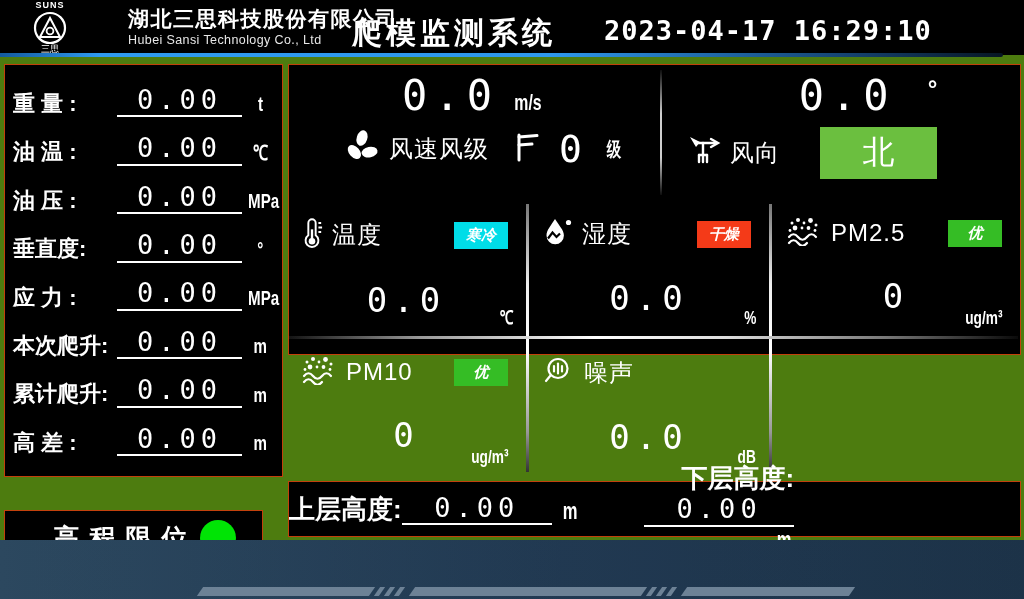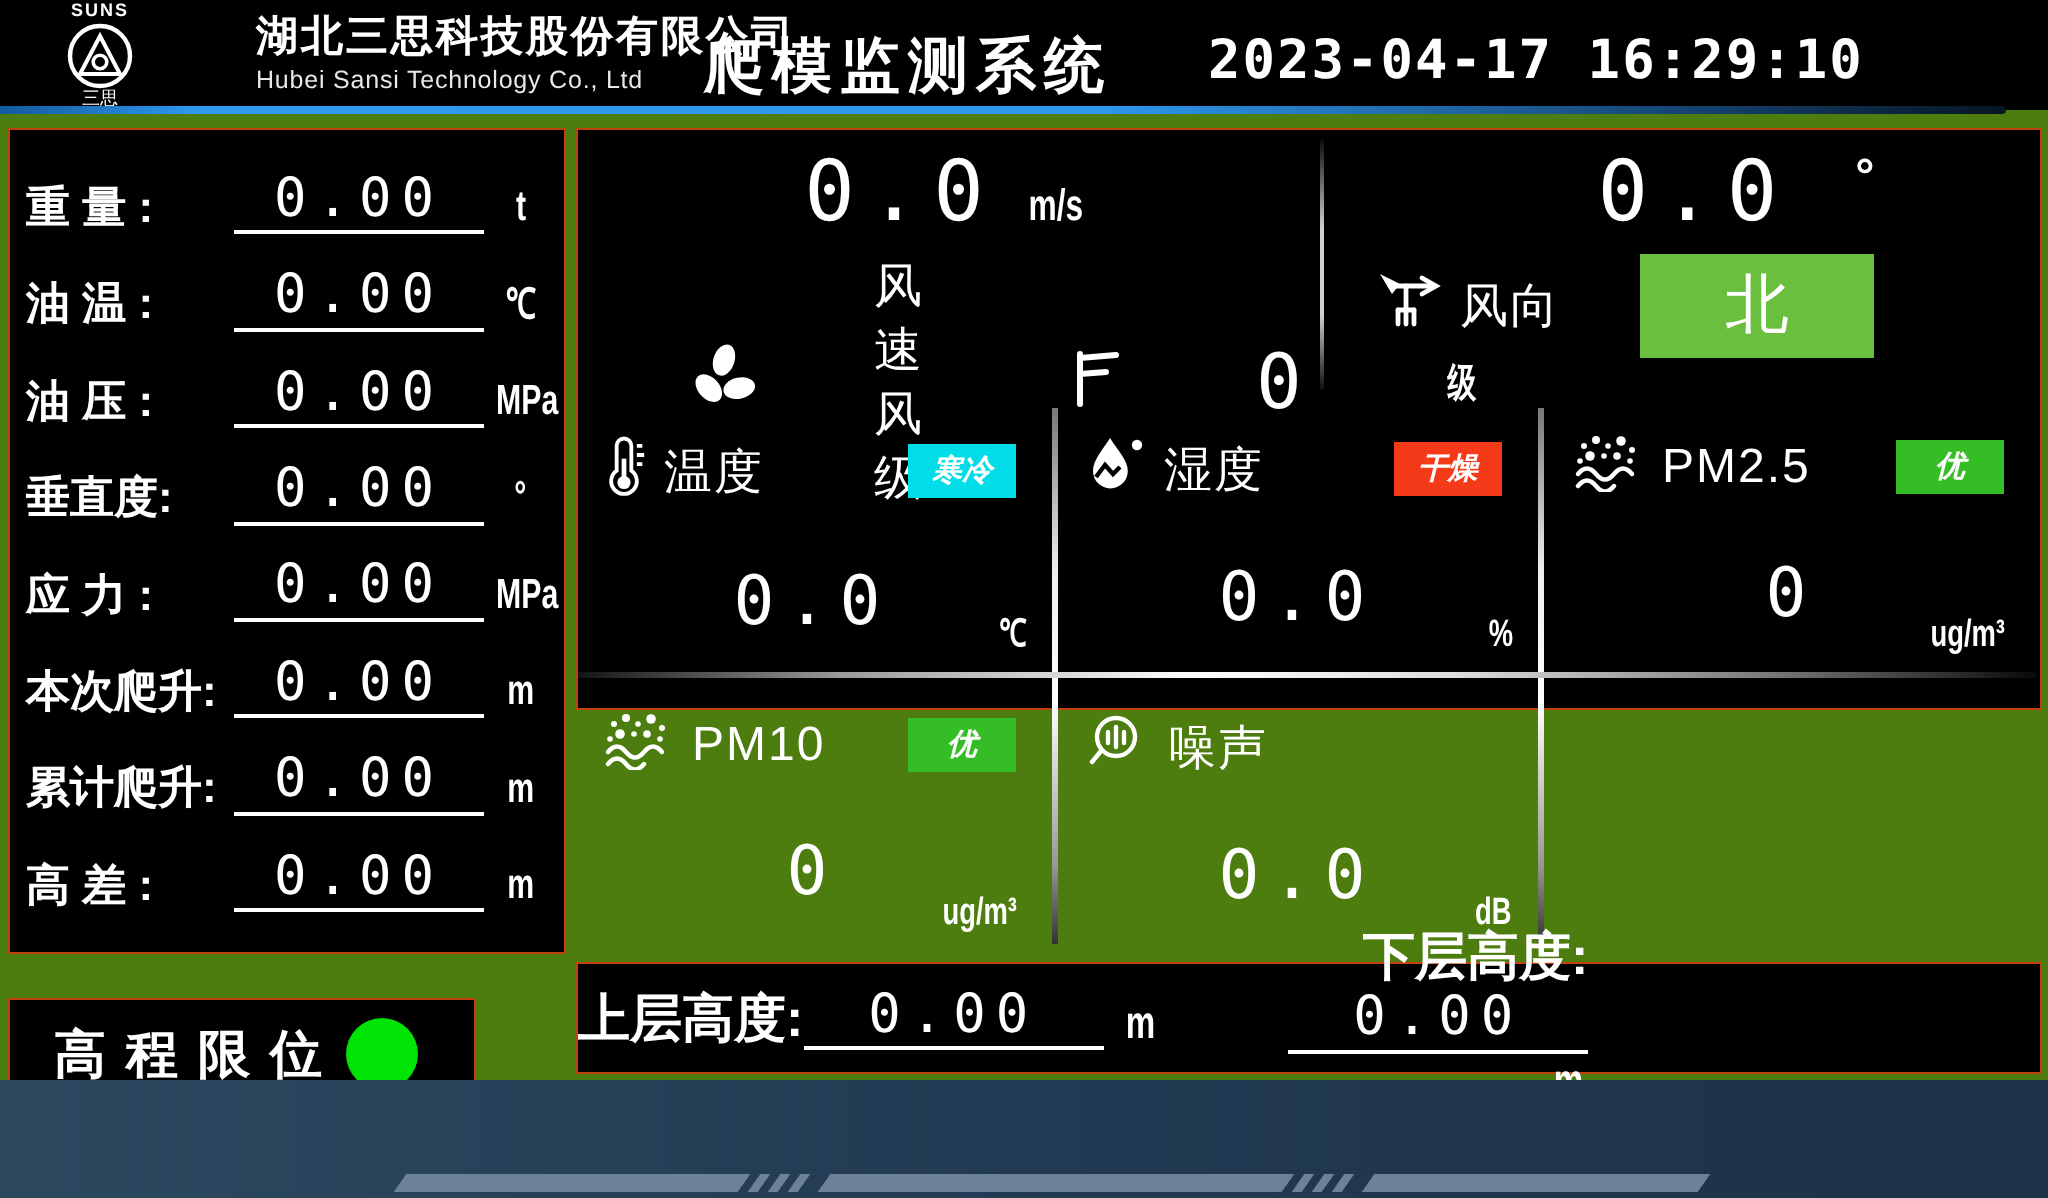--- a/index.html
+++ b/index.html
@@ -25,33 +25,33 @@
   .cond{display:inline-block;transform:scaleX(0.72);transform-origin:center;font-weight:bold;}
   
   .left-panel{left:4px;top:64px;width:279px;height:413px;display:flex;flex-direction:column;
               justify-content:space-evenly;padding:4px 4px 4px 8px;}
   .lrow{display:flex;align-items:flex-end;}
   .lrow-label{width:104px;font-size:22px;font-weight:bold;white-space:nowrap;line-height:1.2;}
   .lrow-value{flex:1;text-align:center;font-size:27px;letter-spacing:5px;line-height:1.1;
               border-bottom:2px solid #fff;padding-bottom:1px;}
   .lrow-unit{width:36px;text-align:center;font-size:21px;line-height:1.3;white-space:nowrap;}
   
-  .limit-panel{left:4px;top:499px;width:234px;height:56px;display:flex;align-items:center;}
+  .limit-panel{left:4px;top:510px;width:259px;height:56px;display:flex;align-items:center;justify-content:center;}
   .limit-label{font-size:26px;font-weight:bold;letter-spacing:10px;margin-left:22px;}
   .limit-indicator{width:36px;height:36px;border-radius:50%;background:#00e405;margin-left:2px;}
   
   .main-panel{left:288px;top:64px;width:733px;height:291px;padding-left:13px;}
   .wind-left{position:absolute;left:0;top:0;width:371px;height:135px;}
   .wind-right{position:absolute;left:373px;top:0;width:356px;height:135px;}
   .wind-vdiv{position:absolute;left:371px;top:5px;width:2px;height:125px;
      background:linear-gradient(180deg,rgba(255,255,255,0.05),#cfcfcf 35%,#cfcfcf 70%,rgba(255,255,255,0.05));}
   .wind-speed-row{display:flex;justify-content:center;align-items:baseline;margin-top:8px;gap:10px;}
   .big-val{font-size:42px;letter-spacing:7px;line-height:1.1;}
   .unit-big{font-size:22px;}
-  .wind-row2{display:flex;align-items:center;margin-top:8px;margin-left:54px;gap:48px;}
+  .wind-row2{display:flex;align-items:center;margin-top:8px;margin-left:54px;}
   .wind-label{font-size:24px;margin-left:8px;letter-spacing:1px;}
   .level-val{font-size:38px;letter-spacing:2px;margin-left:18px;}
   .level-unit{font-size:20px;font-weight:bold;margin-left:20px;}
   .flag-icon{margin-left:26px;}
   .dir-row1{display:flex;justify-content:center;align-items:flex-start;margin-top:8px;padding-left:56px;}
   .deg-sym{font-size:24px;font-weight:bold;margin-left:32px;margin-top:2px;}
   .dir-row2{display:flex;align-items:center;margin-top:8px;margin-left:26px;}
   .north-box{width:117px;height:52px;margin-left:40px;display:flex;align-items:center;justify-content:center;
              background:#6bbf3f;font-size:32px;color:#fff;}
   

